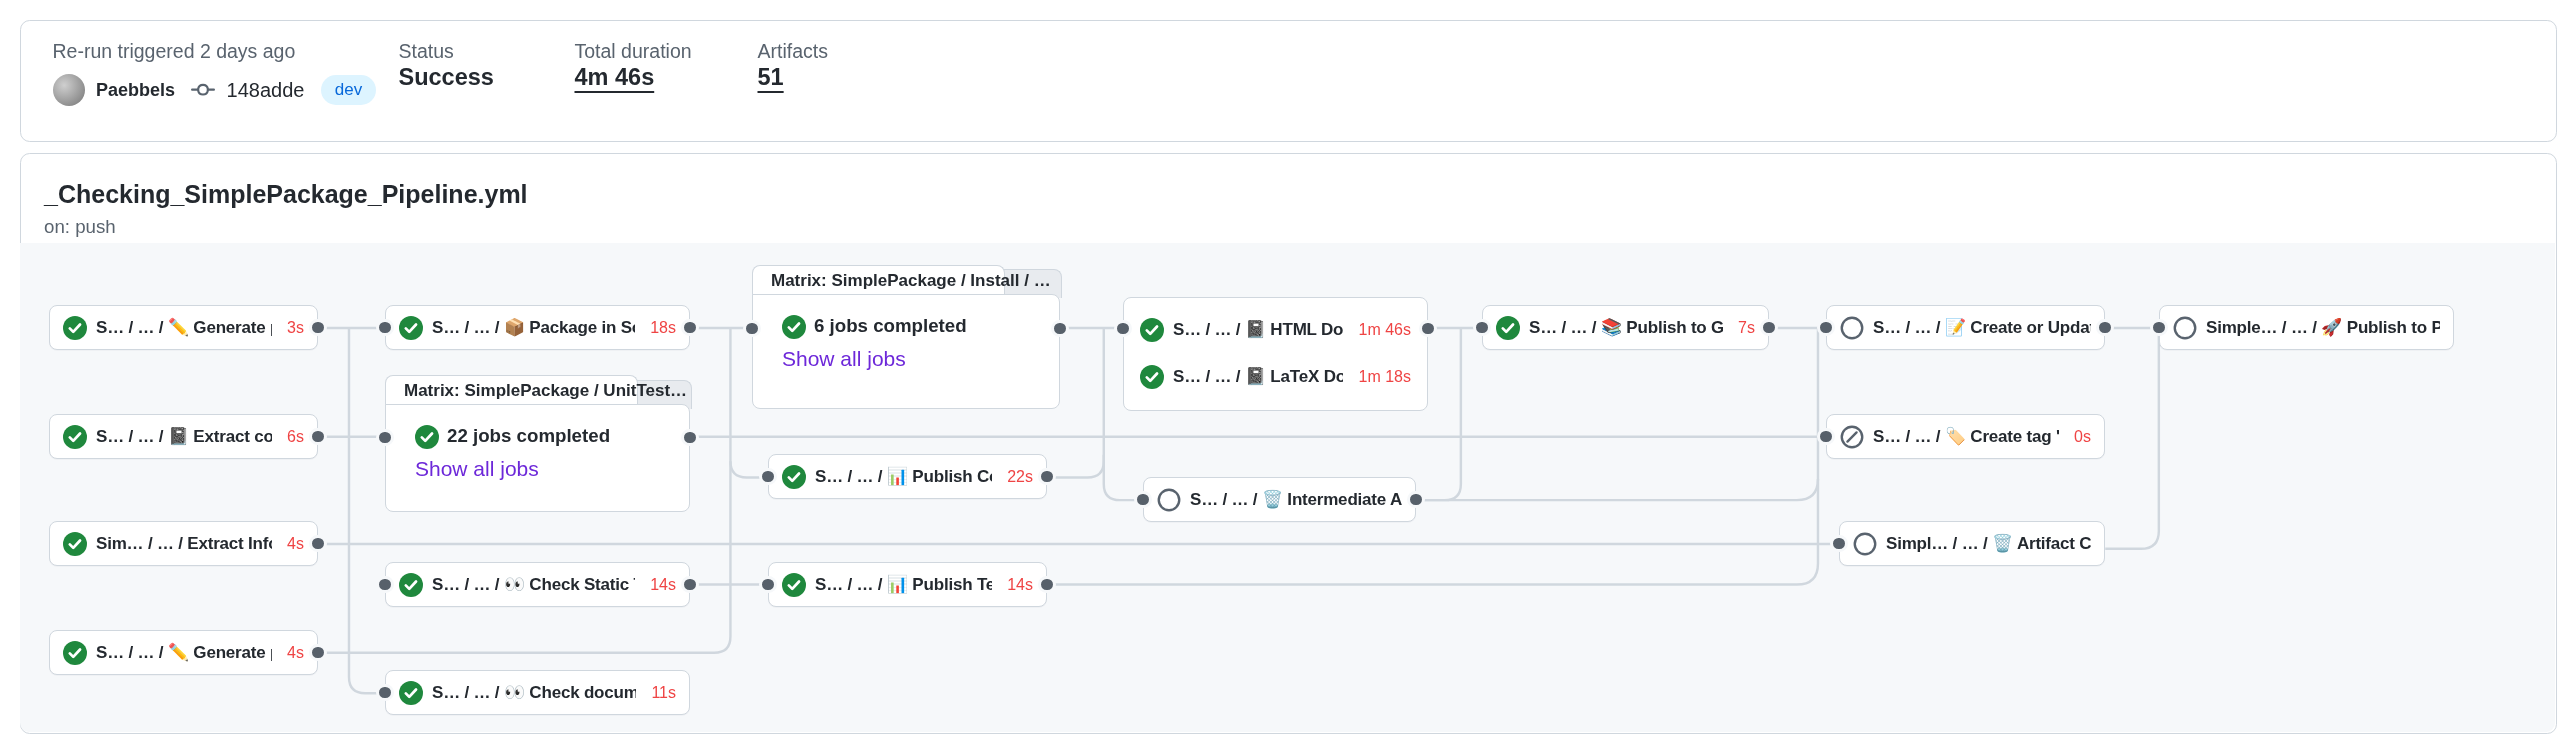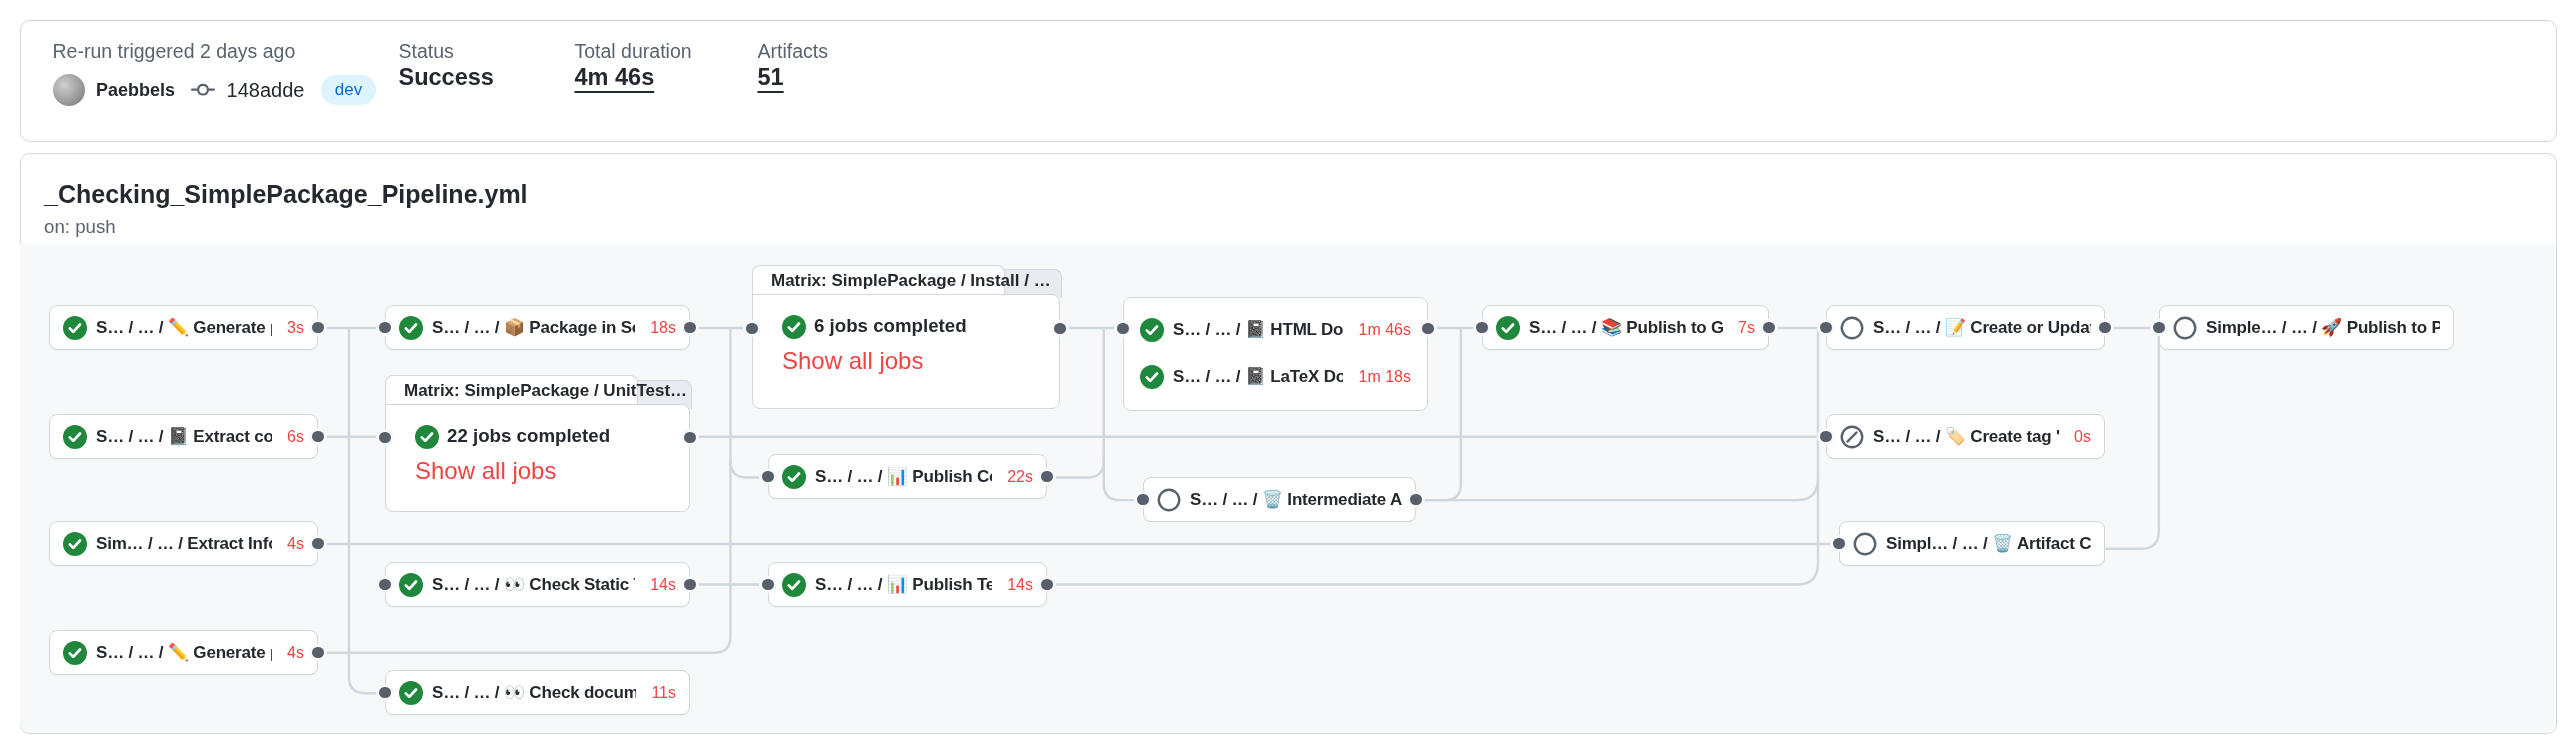--- a/index.html
+++ b/index.html
@@ -40,21 +40,21 @@
   .dot{position:absolute;width:11.4px;height:11.4px;background:#57606a;border:3.2px solid #f6f8fa;border-radius:50%;z-index:5}
   .dot.l{left:-9.7px;top:calc(50% - 9px)}
   .dot.r{right:-9.7px;top:calc(50% - 9px)}
   
   .mtab{position:absolute;height:31px;background:#fff;border:0.8px solid #d0d7de;border-bottom:none;border-radius:8px 8px 0 0;
         display:flex;align-items:center;padding:0 18px;font-size:17px;font-weight:600;box-sizing:border-box;z-index:4;white-space:nowrap}
   .mghost{position:absolute;height:28px;background:#e8ebef;border:0.8px solid #d0d7de;border-bottom:none;border-radius:8px 8px 0 0;z-index:3}
   .mcard{position:absolute;background:#fff;border:0.8px solid #d0d7de;border-radius:0 8px 8px 8px;box-sizing:border-box;z-index:4;cursor:pointer}
   .mrow{display:flex;gap:8px;padding:19.5px 0 0 29px}
   .mtext{font-size:18.7px;font-weight:600}
-  .mlink{font-size:24px;color:#ef4444;padding:8px 0 0 29px;cursor:pointer}
+  .mlink{font-size:21px;color:#6d28d9;padding:8px 0 0 29px;cursor:pointer}
   .gcard{position:absolute;background:#fff;border:0.8px solid #d0d7de;border-radius:8px;box-sizing:border-box;z-index:4;padding:8px 0;cursor:pointer}
   .grow{display:flex;align-items:center;gap:9px;height:47px;padding:0 16px}
 </style>
 </head>
 <body>
 
 <div class="card" id="header-card">
   <div class="hcol" style="left:32px">
     <div class="hlabel">Re-run triggered 2 days ago</div>
   </div>

